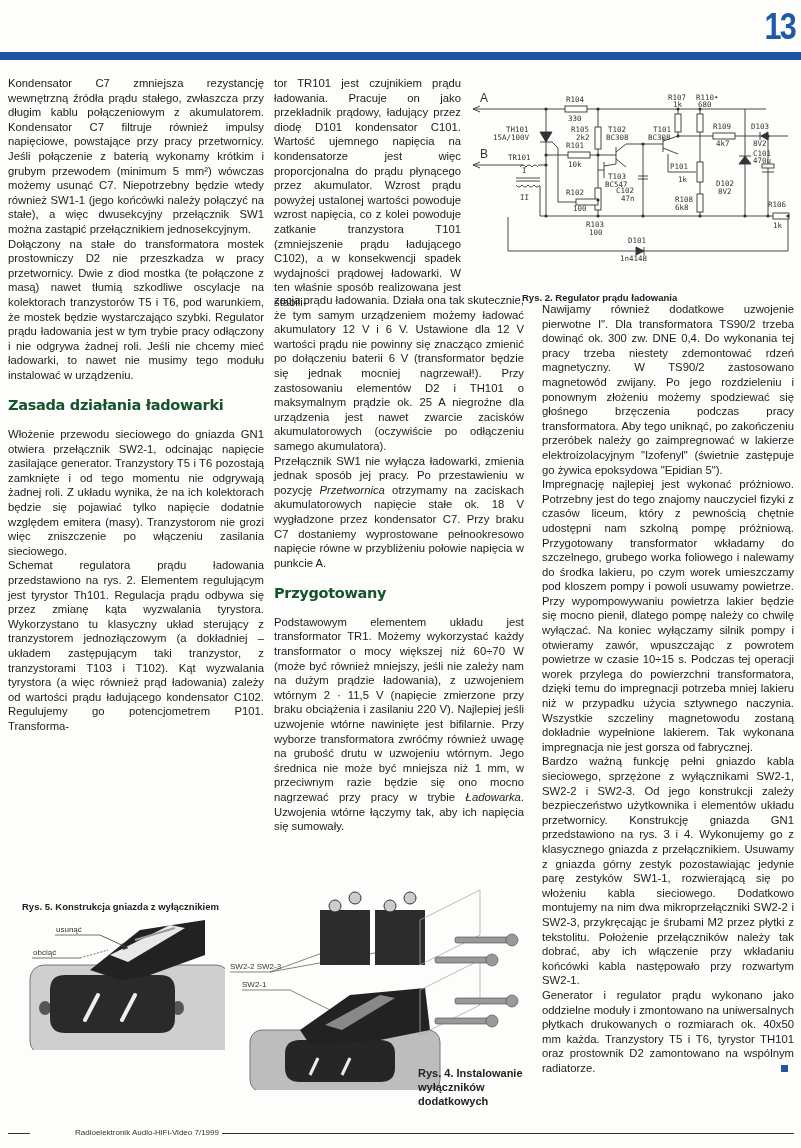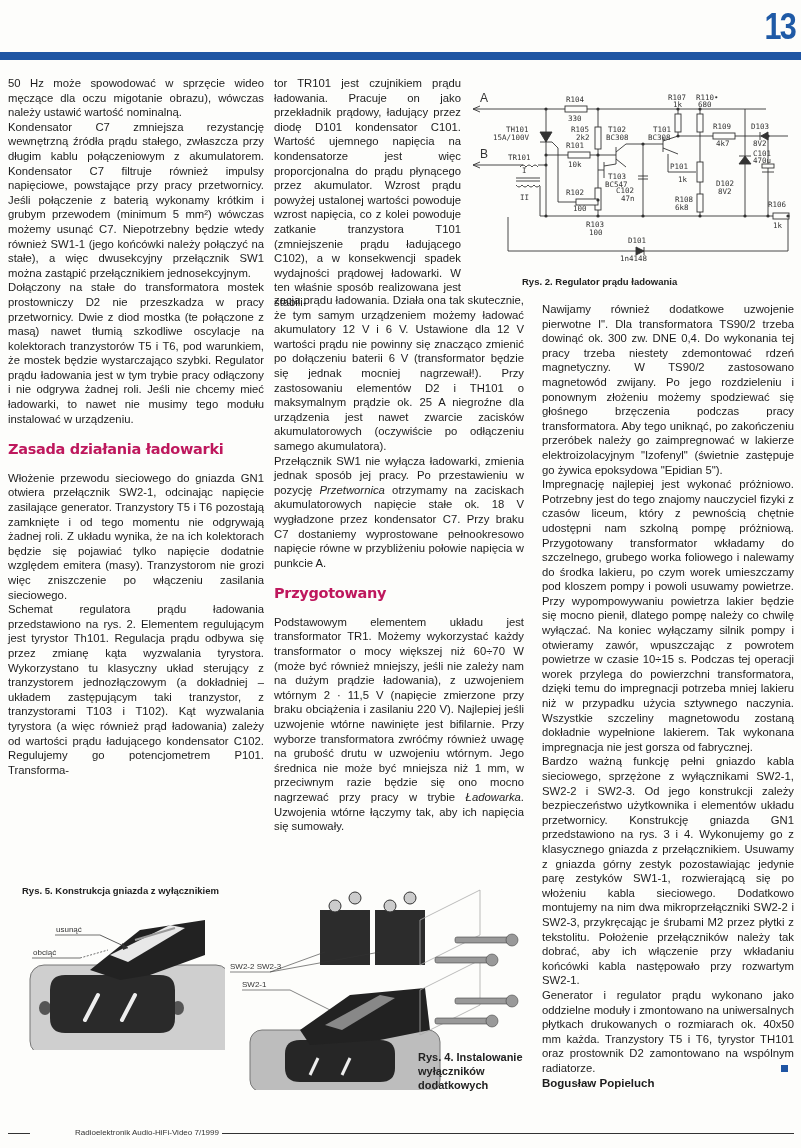--- a/index.html
+++ b/index.html
@@ -23,25 +23,25 @@
     position: absolute; font-size: 11.3px; line-height: 14.6px;
     text-align: justify; hyphens: none;
   }
   .col p { margin: 0; }
   .col1 { left: 8px; top: 76px; width: 256px; }
   .col2 { left: 274px; top: 76px; width: 250px; }
   .col2a { left: 274px; top: 76px; width: 187px; }
   .col3 { left: 542px; top: 302px; width: 252px; }
   .section-heading {
     font-family: "DejaVu Sans", sans-serif; font-weight: bold;
-    font-size: 14.5px; color: #be185d; margin: 16px 0 14px 0 !important;
+    font-size: 14.5px; color: #14532d; margin: 16px 0 14px 0 !important;
     letter-spacing: -0.3px;
   }
   .figure-caption {
-    font-weight: bold; font-size: 9.5px; color: #222;
+    font-weight: bold; font-size: 9.5px; color: #222; margin-top: 16px;
   }
   .author { font-weight: bold; font-size: 11.5px; margin-top: 1px !important; }
   .end-mark {
     display: inline-block; width: 7px; height: 7px; background: #1f55a3;
     float: right; margin-top: 4px; margin-right: 6px;
   }
   .schematic { position: absolute; left: 468px; top: 92px; width: 330px; height: 175px; }
   .schematic text { font-family: "DejaVu Sans Mono", monospace; font-size: 7.5px; fill: #333; }
   .schematic .big { font-family: "Liberation Sans", sans-serif; font-size: 12px; }
   .fig3 { position: absolute; left: 10px; top: 900px; width: 215px; height: 150px; }
@@ -51,21 +51,20 @@
   .footer-line-right { position: absolute; left: 222px; top: 1133px; width: 572px; height: 1px; background: #333; }
   .footer-text { position: absolute; left: 36px; top: 1128px; font-size: 8px; color: #333; margin-left: 39px; }
 </style>
 </head>
 <body>
 
 <div class="page-number">13</div>
 <div class="header-band"></div>
 
 <div class="col col1">
-  <p>50 Hz może spowodować w sprzęcie wideo męczące dla oczu migotanie obrazu), wówczas należy ustawić wartość nominalną.</p>
   <p>Kondensator C7 zmniejsza rezystancję wewnętrzną źródła prądu stałego, zwłaszcza przy długim kablu połączeniowym z akumulatorem. Kondensator C7 filtruje również impulsy napięciowe, powstające przy pracy przetwornicy. Jeśli połączenie z baterią wykonamy krótkim i grubym przewodem (minimum 5 mm²) wówczas możemy usunąć C7. Niepotrzebny będzie wtedy również SW1-1 (jego końcówki należy połączyć na stałe), a więc dwusekcyjny przełącznik SW1 można zastąpić przełącznikiem jednosekcyjnym.</p>
   <p>Dołączony na stałe do transformatora mostek prostowniczy D2 nie przeszkadza w pracy przetwornicy. Dwie z diod mostka (te połączone z masą) nawet tłumią szkodliwe oscylacje na kolektorach tranzystorów T5 i T6, pod warunkiem, że mostek będzie wystarczająco szybki. Regulator prądu ładowania jest w tym trybie pracy odłączony i nie odgrywa żadnej roli. Jeśli nie chcemy mieć ładowarki, to nawet nie musimy tego modułu instalować w urządzeniu.</p>
   <p class="section-heading">Zasada działania ładowarki</p>
   <p>Włożenie przewodu sieciowego do gniazda GN1 otwiera przełącznik SW2-1, odcinając napięcie zasilające generator. Tranzystory T5 i T6 pozostają zamknięte i od tego momentu nie odgrywają żadnej roli. Z układu wynika, że na ich kolektorach będzie się pojawiać tylko napięcie dodatnie względem emitera (masy). Tranzystorom nie grozi więc zniszczenie po włączeniu zasilania sieciowego.</p>
   <p>Schemat regulatora prądu ładowania przedstawiono na rys. 2. Elementem regulującym jest tyrystor Th101. Regulacja prądu odbywa się przez zmianę kąta wyzwalania tyrystora. Wykorzystano tu klasyczny układ sterujący z tranzystorem jednozłączowym (a dokładniej – układem zastępującym taki tranzystor, z tranzystorami T103 i T102). Kąt wyzwalania tyrystora (a więc również prąd ładowania) zależy od wartości prądu ładującego kondensator C102. Regulujemy go potencjometrem P101. Transforma-</p>
 </div>
 
 <div class="col col2a">
   <p>tor TR101 jest czujnikiem prądu ładowania. Pracuje on jako przekładnik prądowy, ładujący przez diodę D101 kondensator C101. Wartość ujemnego napięcia na kondensatorze jest więc proporcjonalna do prądu płynącego przez akumulator. Wzrost prądu powyżej ustalonej wartości powoduje wzrost napięcia, co z kolei powoduje zatkanie tranzystora T101 (zmniejszenie prądu ładującego C102), a w konsekwencji spadek wydajności prądowej ładowarki. W ten właśnie sposób realizowana jest stabili-</p>
 </div>
@@ -236,21 +235,20 @@
   <text x="160" y="151">D101</text>
   <text x="152" y="169">1n4148</text>
 </svg>
 <div class="figure-caption" style="position:absolute;left:522px;top:276px;">Rys. 2. Regulator prądu ładowania</div>
 
 <div class="col col3">
   <p>Nawijamy również dodatkowe uzwojenie pierwotne I". Dla transformatora TS90/2 trzeba dowinąć ok. 300 zw. DNE 0,4. Do wykonania tej pracy trzeba niestety zdemontować rdzeń magnetyczny. W TS90/2 zastosowano magnetowód zwijany. Po jego rozdzieleniu i ponownym złożeniu możemy spodziewać się głośnego brzęczenia podczas pracy transformatora. Aby tego uniknąć, po zakończeniu przeróbek należy go zaimpregnować w lakierze elektroizolacyjnym "Izofenyl" (świetnie zastępuje go żywica epoksydowa "Epidian 5").</p>
   <p>Impregnację najlepiej jest wykonać próżniowo. Potrzebny jest do tego znajomy nauczyciel fizyki z czasów liceum, który z pewnością chętnie udostępni nam szkolną pompę próżniową. Przygotowany transformator wkładamy do szczelnego, grubego worka foliowego i nalewamy do środka lakieru, po czym worek umieszczamy pod kloszem pompy i powoli usuwamy powietrze. Przy wypompowywaniu powietrza lakier będzie się mocno pienił, dlatego pompę należy co chwilę wyłączać. Na koniec wyłączamy silnik pompy i otwieramy zawór, wpuszczając z powrotem powietrze w czasie 10÷15 s. Podczas tej operacji worek przylega do powierzchni transformatora, dzięki temu do impregnacji potrzeba mniej lakieru niż w przypadku użycia sztywnego naczynia. Wszystkie szczeliny magnetowodu zostaną dokładnie wypełnione lakierem. Tak wykonana impregnacja nie jest gorsza od fabrycznej.</p>
   <p>Bardzo ważną funkcję pełni gniazdo kabla sieciowego, sprzężone z wyłącznikami SW2-1, SW2-2 i SW2-3. Od jego konstrukcji zależy bezpieczeństwo użytkownika i elementów układu przetwornicy. Konstrukcję gniazda GN1 przedstawiono na rys. 3 i 4. Wykonujemy go z klasycznego gniazda z przełącznikiem. Usuwamy z gniazda górny zestyk pozostawiając jedynie parę zestyków SW1-1, rozwierającą się po włożeniu kabla sieciowego. Dodatkowo montujemy na nim dwa mikroprzełączniki SW2-2 i SW2-3, przykręcając je śrubami M2 przez płytki z tekstolitu. Położenie przełączników należy tak dobrać, aby ich włączenie przy wkładaniu końcówki kabla następowało przy rozwartym SW2-1.</p>
   <p><span>Generator i regulator prądu wykonano jako oddzielne moduły i zmontowano na uniwersalnych płytkach drukowanych o rozmiarach ok. 40x50 mm każda. Tranzystory T5 i T6, tyrystor TH101 oraz prostownik D2 zamontowano na wspólnym radiatorze.</span><span class="end-mark"></span></p>
-  <p class="author">Bogusław Popieluch</p>
 </div>
 
 <div class="figure-caption" style="position:absolute;left:22px;top:885px;">Rys. 5. Konstrukcja gniazda z wyłącznikiem</div>
 <svg class="fig3" viewBox="0 0 215 150">
   <rect x="20" y="65" width="200" height="90" rx="14" fill="#cfcfcf" stroke="#777"></rect>
   <ellipse cx="35" cy="108" rx="6" ry="7" fill="#555"></ellipse>
   <ellipse cx="168" cy="108" rx="6" ry="7" fill="#555"></ellipse>
   <path d="M55,75 h95 q15,0 15,15 v28 q0,15 -15,15 h-95 q-15,0 -15,-15 v-28 q0,-15 15,-15z" fill="#2a2a2a"></path>
   <line x1="75" y1="120" x2="88" y2="95" stroke="#eee" stroke-width="4" stroke-linecap="round"></line>
   <line x1="112" y1="120" x2="125" y2="95" stroke="#eee" stroke-width="4" stroke-linecap="round"></line>

